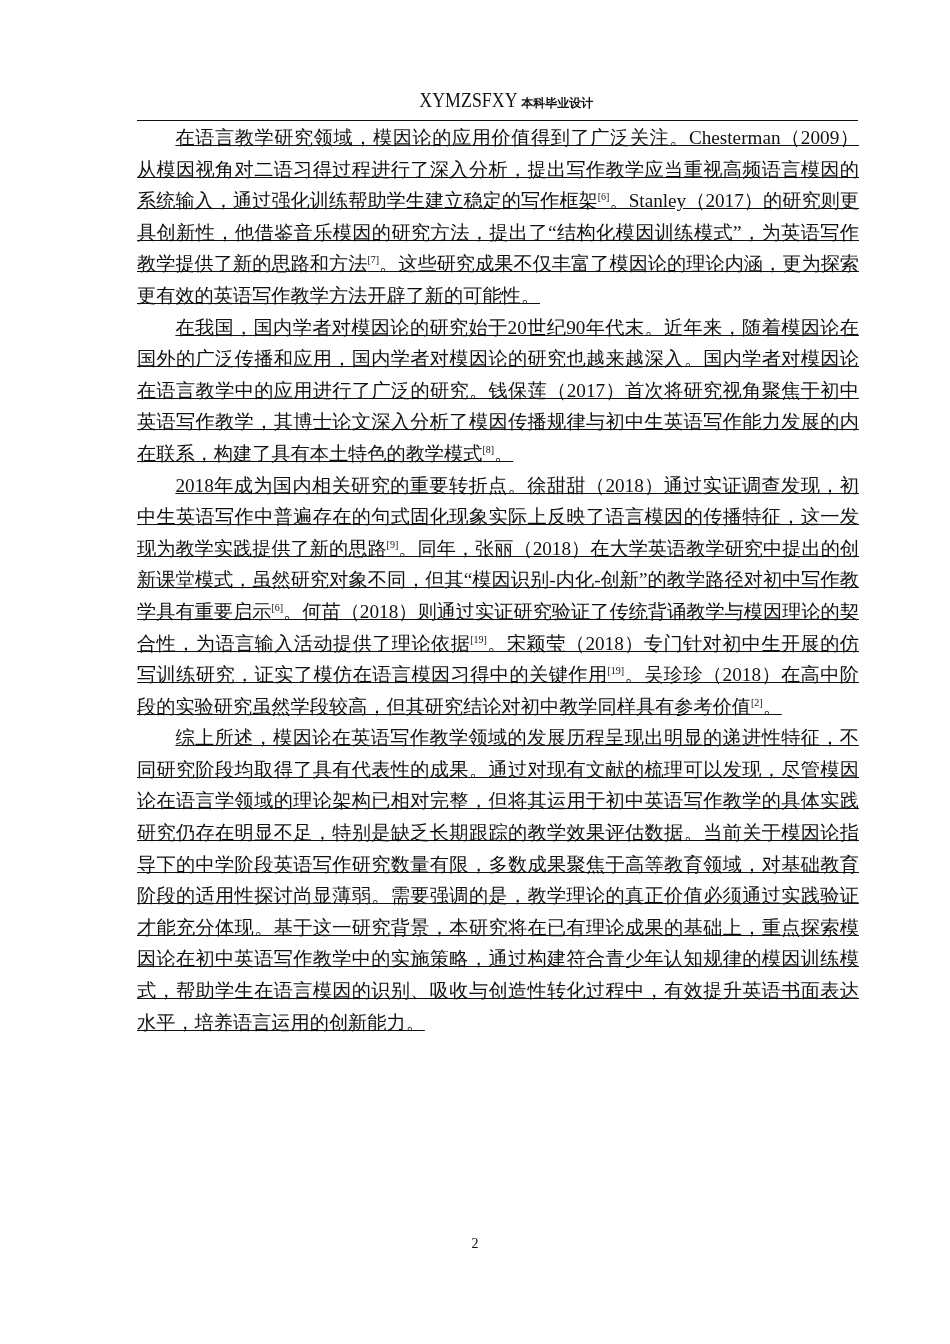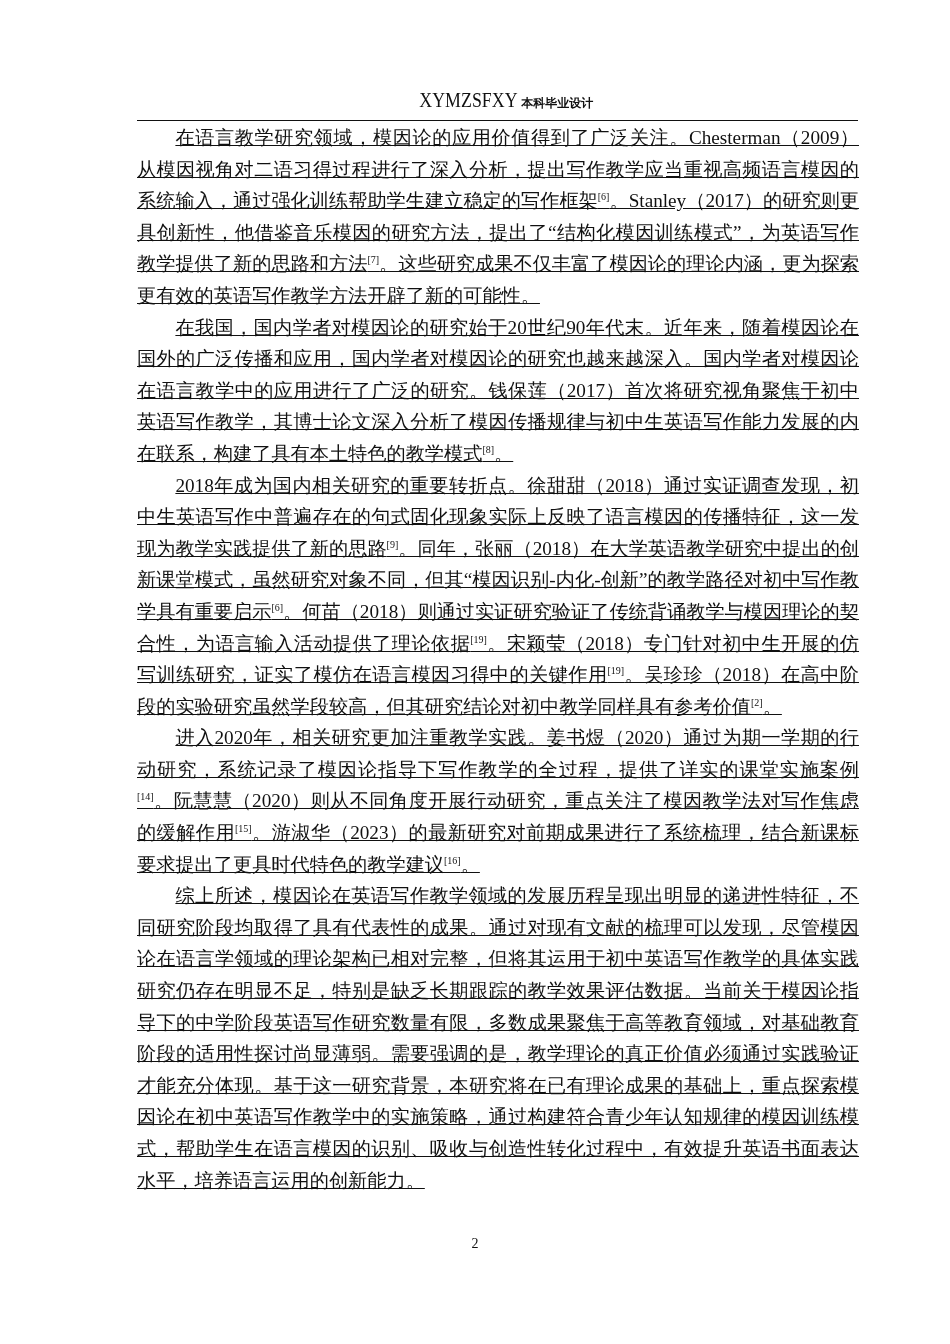--- a/index.html
+++ b/index.html
@@ -22,17 +22,16 @@
 
 <div class="header">
   <span class="latin">XYMZSFXY</span>
   <span class="cjk">本科毕业设计</span>
 </div>
 
 <div class="body">
   <p class="para">在语言教学研究领域，模因论的应用价值得到了广泛关注。Chesterman（2009）从模因视角对二语习得过程进行了深入分析，提出写作教学应当重视高频语言模因的系统输入，通过强化训练帮助学生建立稳定的写作框架<sup>[6]</sup>。Stanley（2017）的研究则更具创新性，他借鉴音乐模因的研究方法，提出了“结构化模因训练模式”，为英语写作教学提供了新的思路和方法<sup>[7]</sup>。这些研究成果不仅丰富了模因论的理论内涵，更为探索更有效的英语写作教学方法开辟了新的可能性。</p>
   <p class="para">在我国，国内学者对模因论的研究始于20世纪90年代末。近年来，随着模因论在国外的广泛传播和应用，国内学者对模因论的研究也越来越深入。国内学者对模因论在语言教学中的应用进行了广泛的研究。钱保莲（2017）首次将研究视角聚焦于初中英语写作教学，其博士论文深入分析了模因传播规律与初中生英语写作能力发展的内在联系，构建了具有本土特色的教学模式<sup>[8]</sup>。</p>
   <p class="para">2018年成为国内相关研究的重要转折点。徐甜甜（2018）通过实证调查发现，初中生英语写作中普遍存在的句式固化现象实际上反映了语言模因的传播特征，这一发现为教学实践提供了新的思路<sup>[9]</sup>。同年，张丽（2018）在大学英语教学研究中提出的创新课堂模式，虽然研究对象不同，但其“模因识别-内化-创新”的教学路径对初中写作教学具有重要启示<sup>[6]</sup>。何苗（2018）则通过实证研究验证了传统背诵教学与模因理论的契合性，为语言输入活动提供了理论依据<sup>[19]</sup>。宋颖莹（2018）专门针对初中生开展的仿写训练研究，证实了模仿在语言模因习得中的关键作用<sup>[19]</sup>。吴珍珍（2018）在高中阶段的实验研究虽然学段较高，但其研究结论对初中教学同样具有参考价值<sup>[2]</sup>。</p>
-  <p class="para">进入2020年，相关研究更加注重教学实践。姜书煜（2020）通过为期一学期的行动研究，系统记录了模因论指导下写作教学的全过程，提供了详实的课堂实施案例<sup>[14]</sup>。阮慧慧（2020）则从不同角度开展行动研究，重点关注了模因教学法对写作焦虑的缓解作用<sup>[15]</sup>。游淑华（2023）的最新研究对前期成果进行了系统梳理，结合新课标要求提出了更具时代特色的教学建议<sup>[16]</sup>。</p>
   <p class="para">综上所述，模因论在英语写作教学领域的发展历程呈现出明显的递进性特征，不同研究阶段均取得了具有代表性的成果。通过对现有文献的梳理可以发现，尽管模因论在语言学领域的理论架构已相对完整，但将其运用于初中英语写作教学的具体实践研究仍存在明显不足，特别是缺乏长期跟踪的教学效果评估数据。当前关于模因论指导下的中学阶段英语写作研究数量有限，多数成果聚焦于高等教育领域，对基础教育阶段的适用性探讨尚显薄弱。需要强调的是，教学理论的真正价值必须通过实践验证才能充分体现。基于这一研究背景，本研究将在已有理论成果的基础上，重点探索模因论在初中英语写作教学中的实施策略，通过构建符合青少年认知规律的模因训练模式，帮助学生在语言模因的识别、吸收与创造性转化过程中，有效提升英语书面表达水平，培养语言运用的创新能力。</p>
 </div>
 
 <div class="page-num">2</div>
 
 </body></html>

